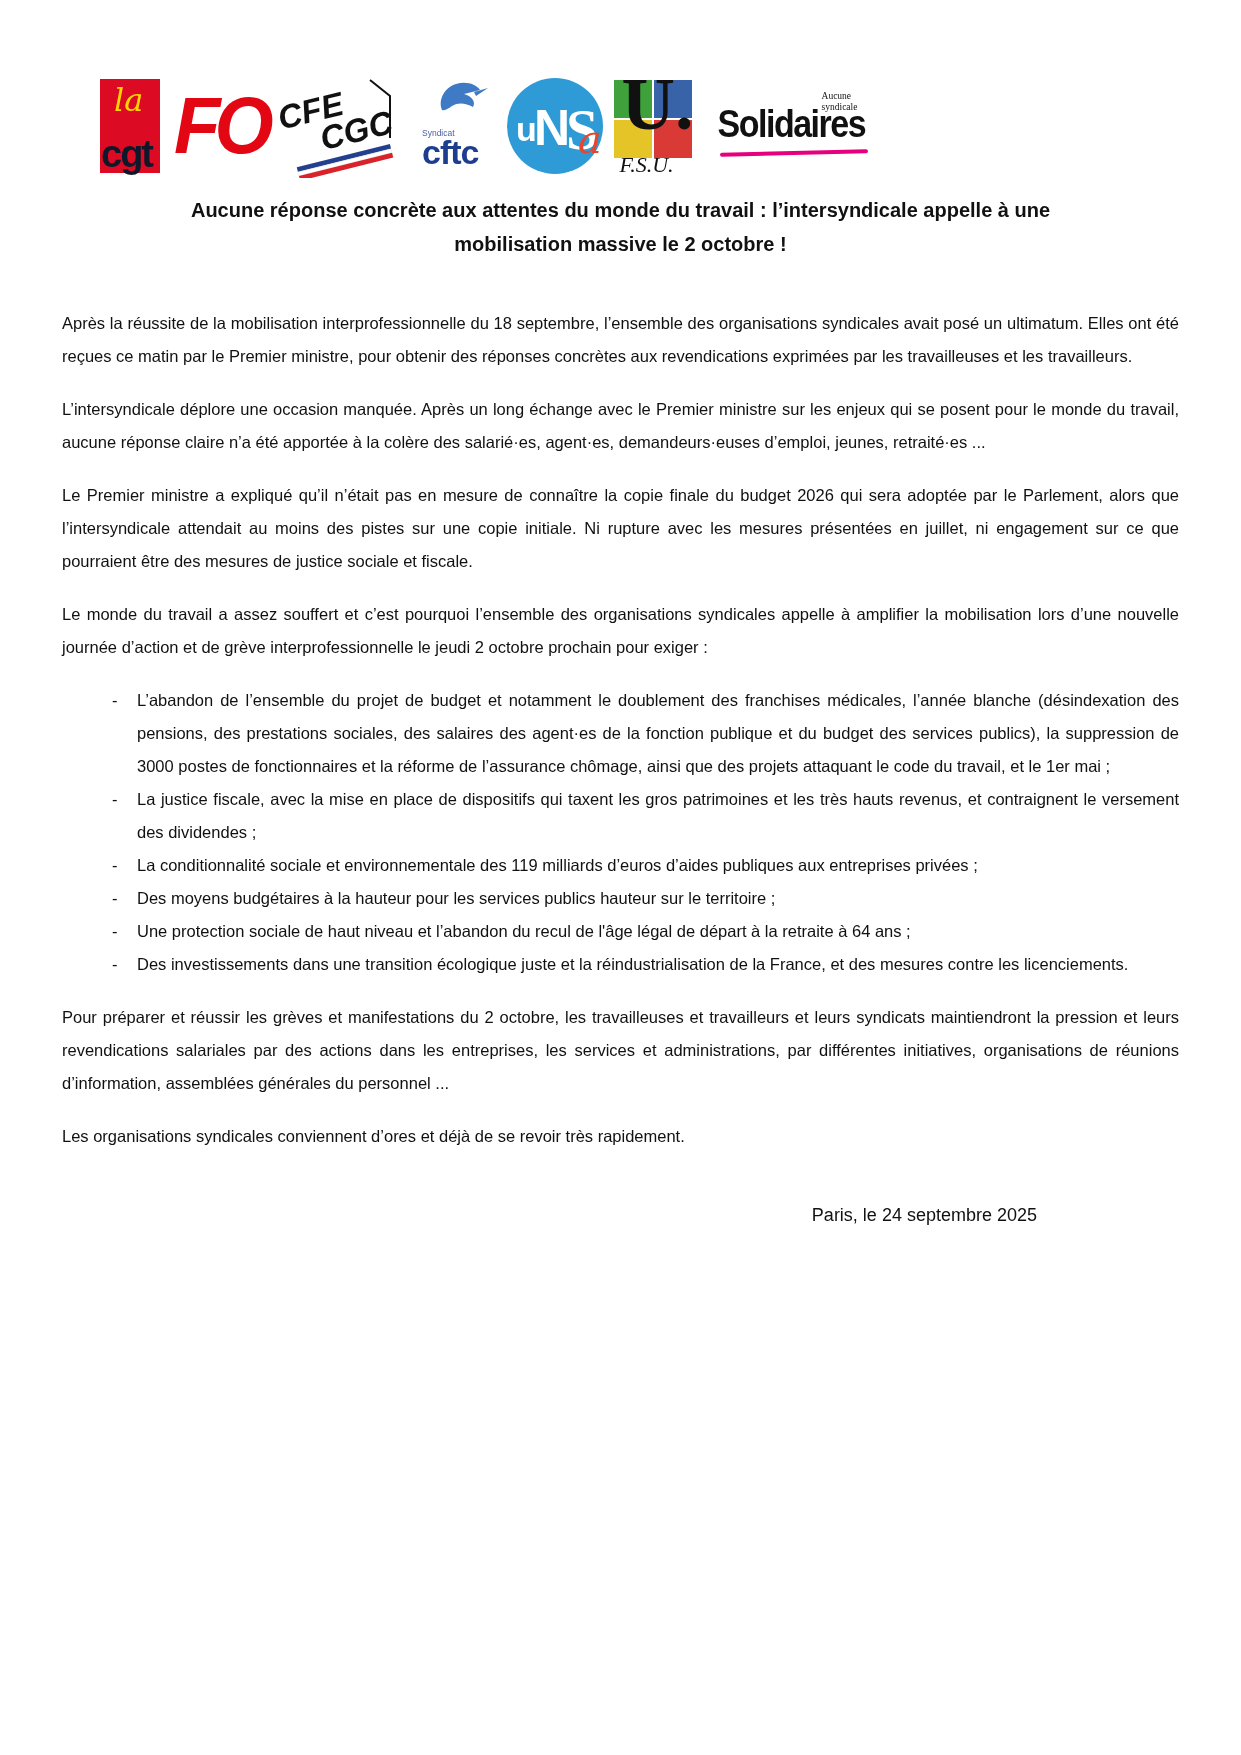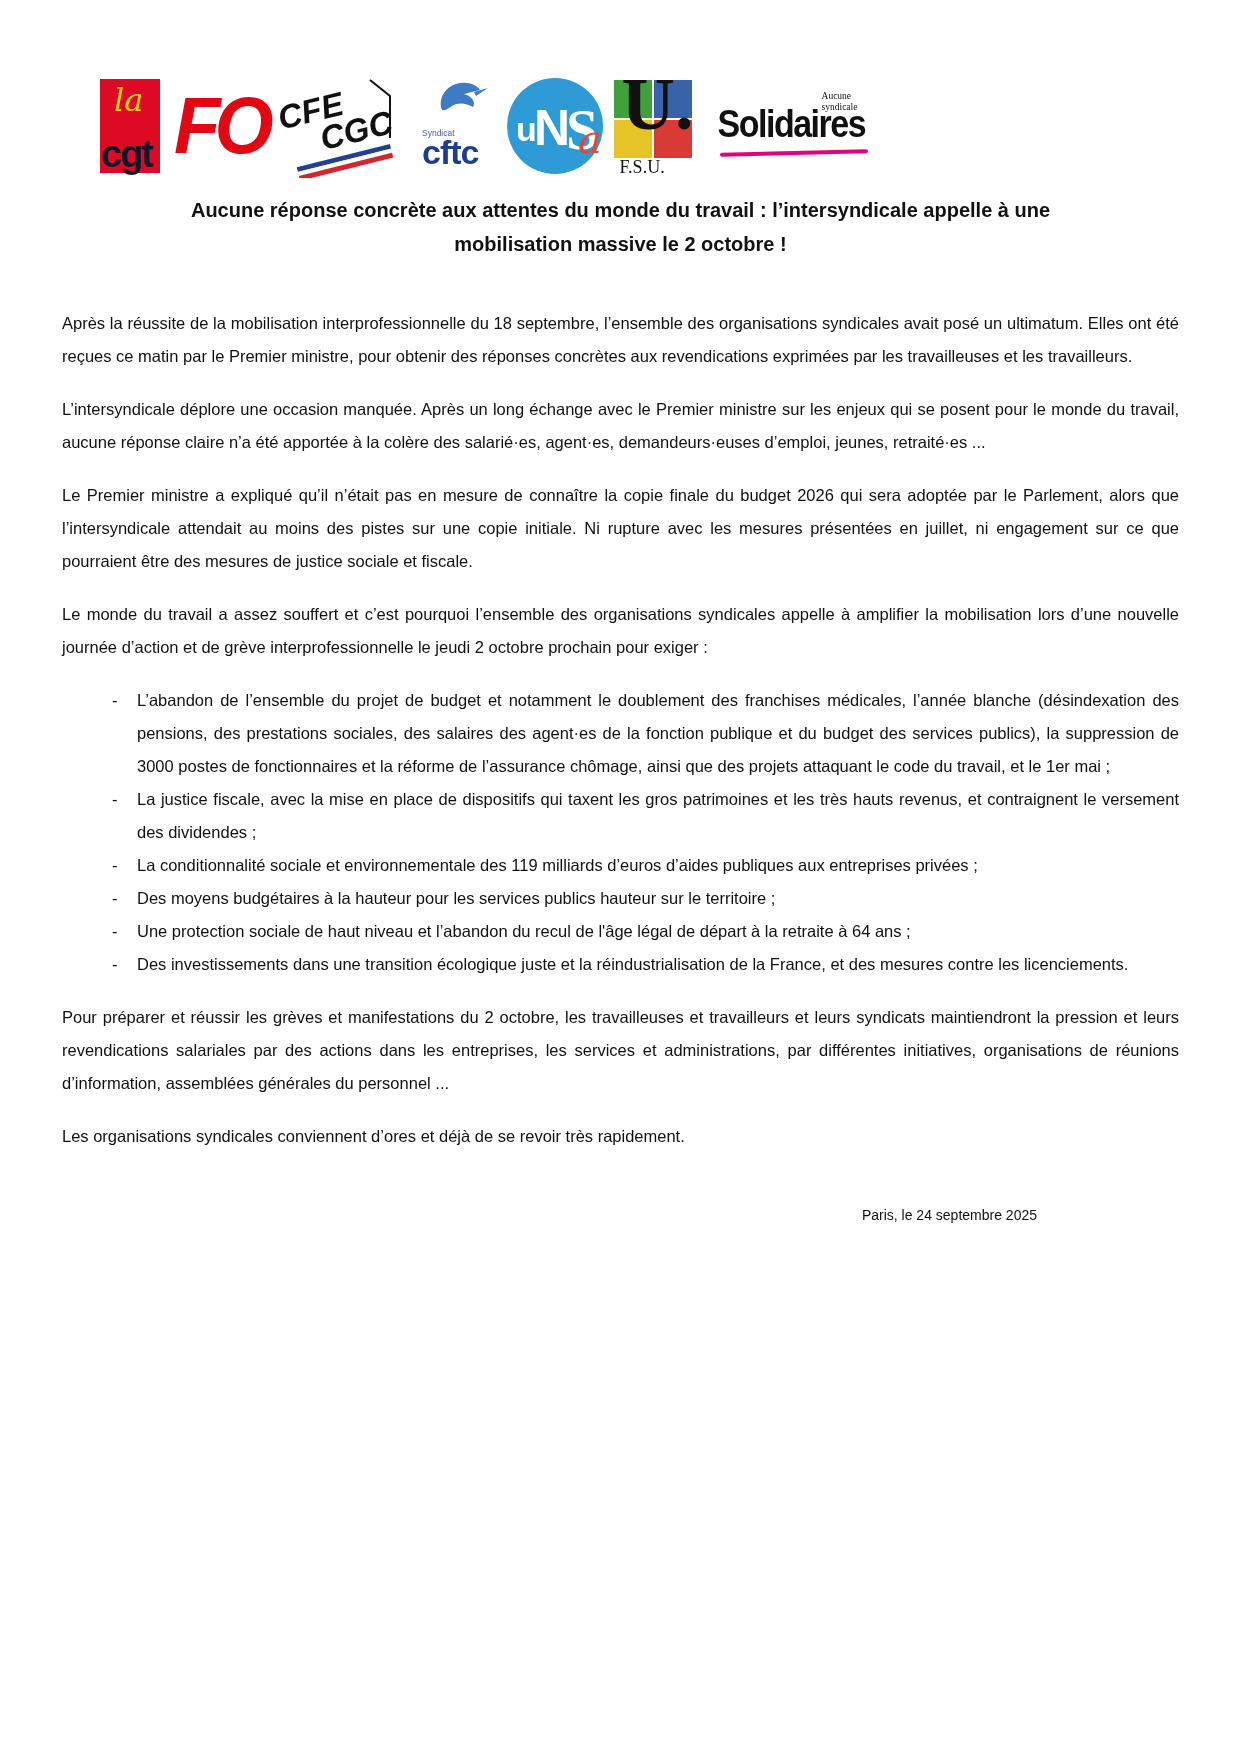--- a/index.html
+++ b/index.html
@@ -34,39 +34,39 @@
   
   .logo-fsu{width:96px;height:104px;margin-right:16px;}
   .fsu-squares{position:absolute;top:6px;left:8px;display:grid;
     grid-template-columns:38px 38px;grid-template-rows:38px 38px;gap:2px;}
   .fsu-squares div{width:38px;height:38px;}
   .fsu-g{background:#3FA13C}.fsu-b{background:#3963A9}
   .fsu-y{background:#E5C428}.fsu-r{background:#D93A35}
   .fsu-u{position:absolute;top:-14px;left:16px;font-family:"Liberation Serif",serif;
     font-weight:700;font-size:74px;color:#111;line-height:1.2;}
   .fsu-label{position:absolute;bottom:0;left:14px;font-family:"Liberation Serif",serif;
-    font-size:18px;color:#111;}
+    font-style:italic;font-size:22px;color:#111;}
   
   .logo-sol{width:152px;height:84px;margin-top:14px;}
   .sol-top{position:absolute;top:0;right:4px;font-size:9.5px;line-height:1.15;
     width:44px;color:#111;font-family:"Liberation Serif",serif;}
   .sol-text{position:absolute;top:14px;left:0;font-weight:900;font-size:34px;
     letter-spacing:-1.5px;color:#111;transform:scaleY(1.12);}
   .sol-underline{position:absolute;top:60px;left:2px;width:148px;height:4px;
     background:#E6007E;transform:rotate(-1.4deg);border-radius:2px;}
   
   .title{font-weight:700;font-size:20px;line-height:34px;text-align:center;margin:16px 0 16px 0;}
   .body-text{margin-top:46px;}
   .body-text p{font-size:16.5px;line-height:33px;text-align:justify;margin:0 0 20px 0;}
   ul.demands{list-style:none;margin:0 0 20px 38px;padding:0;}
   ul.demands li{position:relative;padding-left:37px;font-size:16.5px;line-height:33px;
     text-align:justify;}
   ul.demands li::before{content:"-";position:absolute;left:12px;top:0;}
   strong{font-weight:400;}
-  .dateline{font-size:14px;line-height:33px;text-align:right;padding-right:142px;
+  .dateline{font-size:18px;line-height:33px;text-align:right;padding-right:142px;
     margin-top:46px;}
 </style>
 </head>
 <body>
 
 <div class="page">
 
   <header class="logos">
 
 

